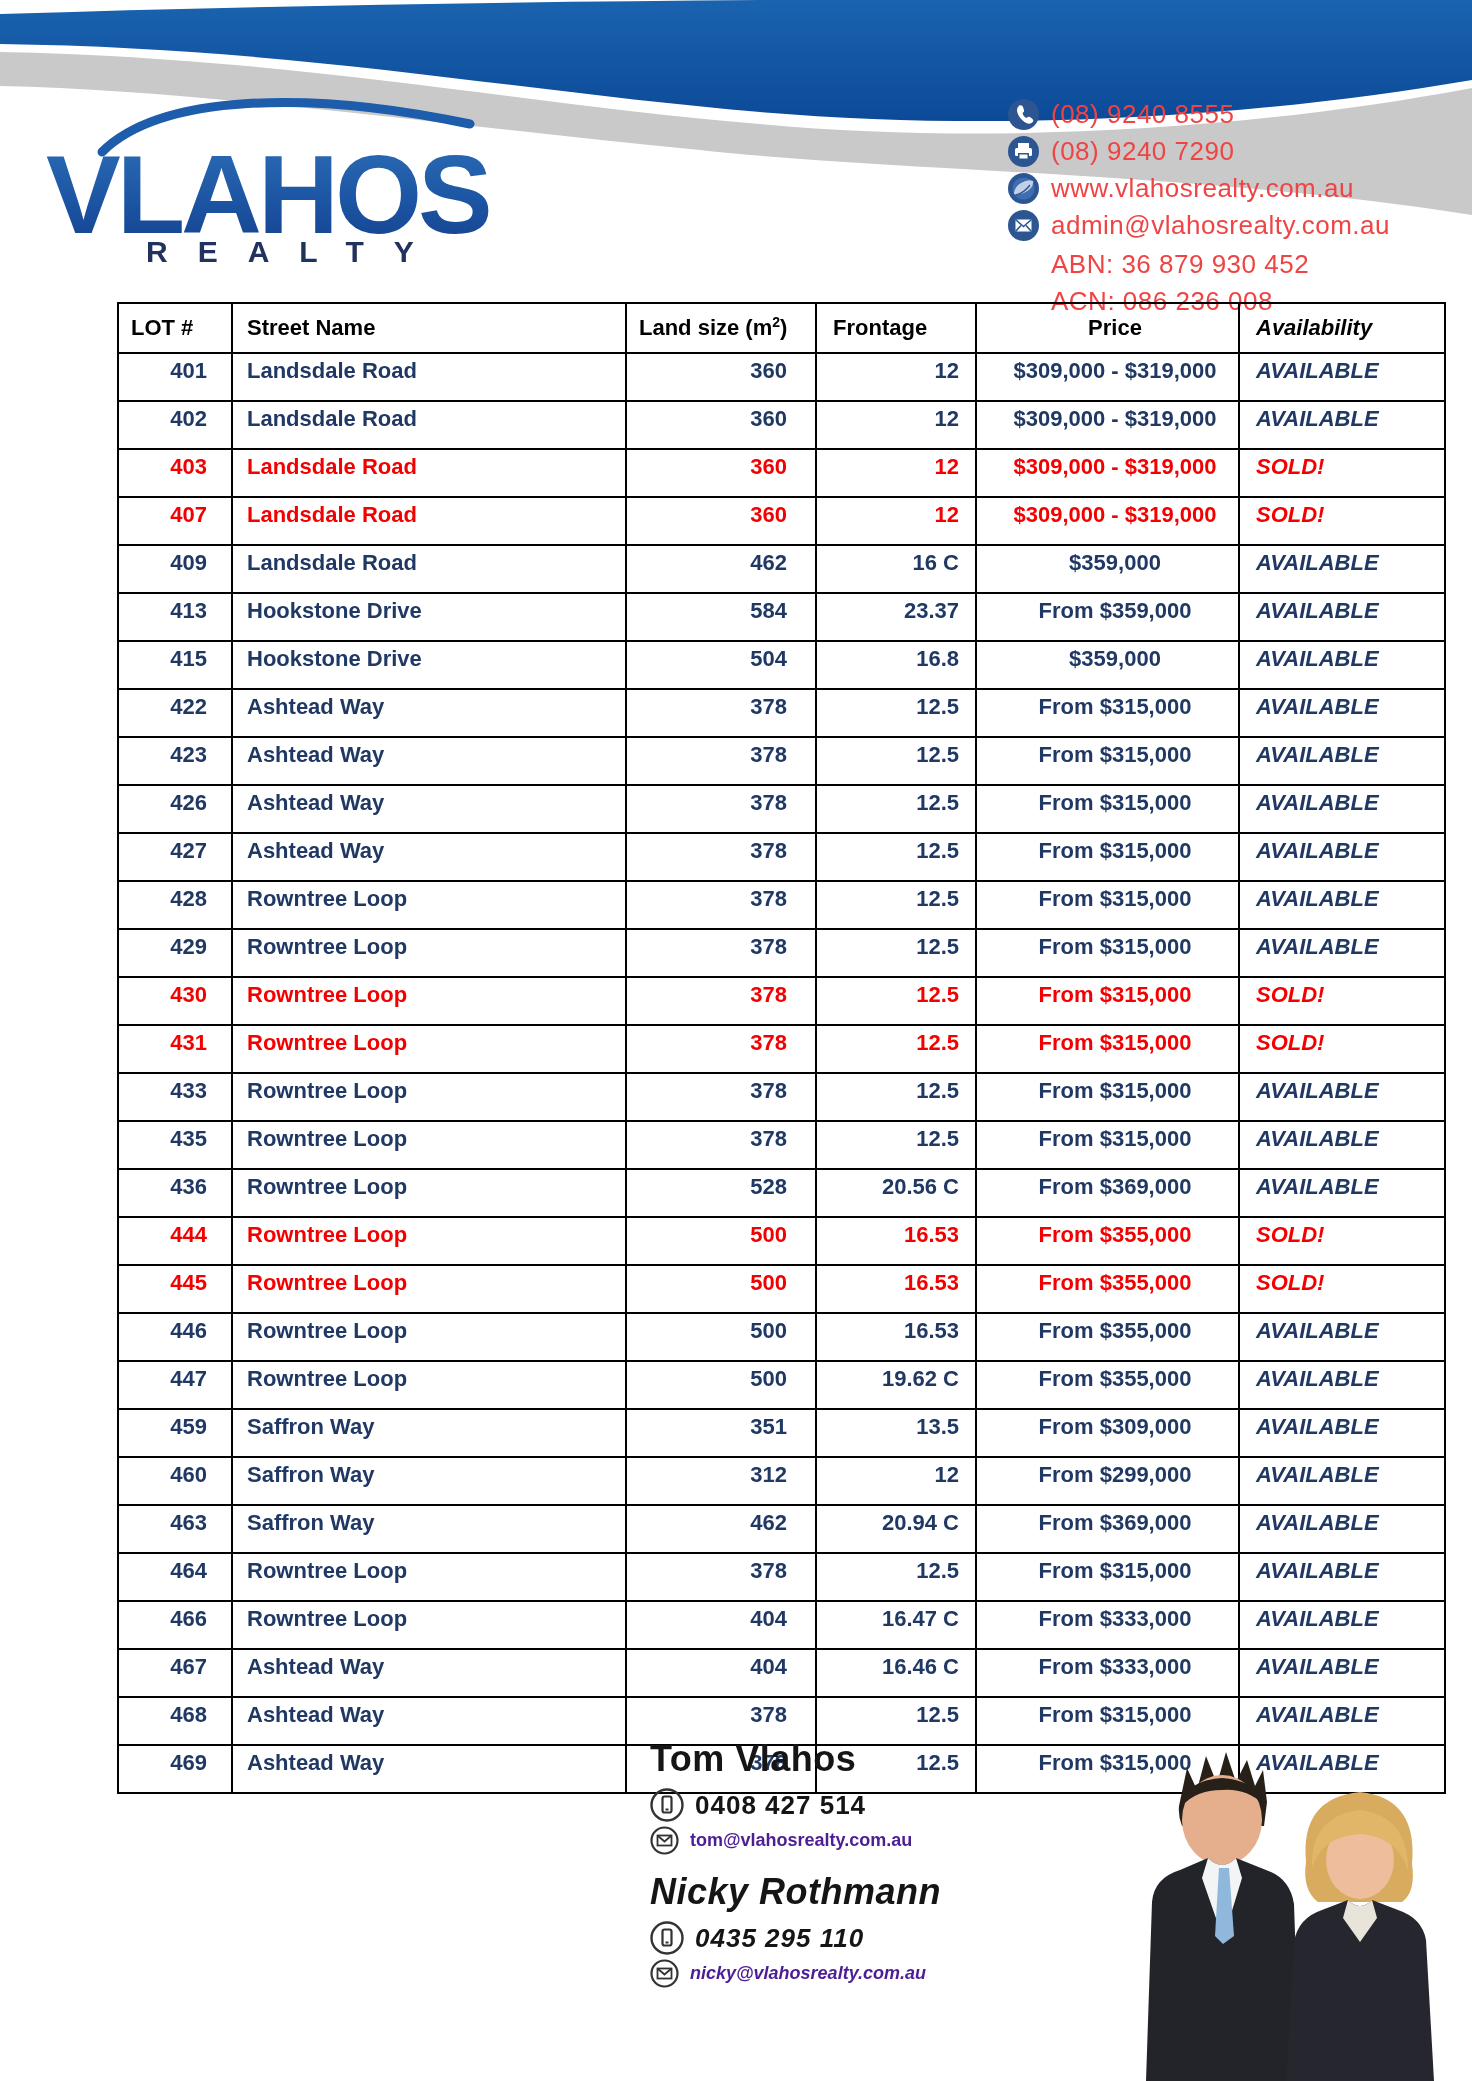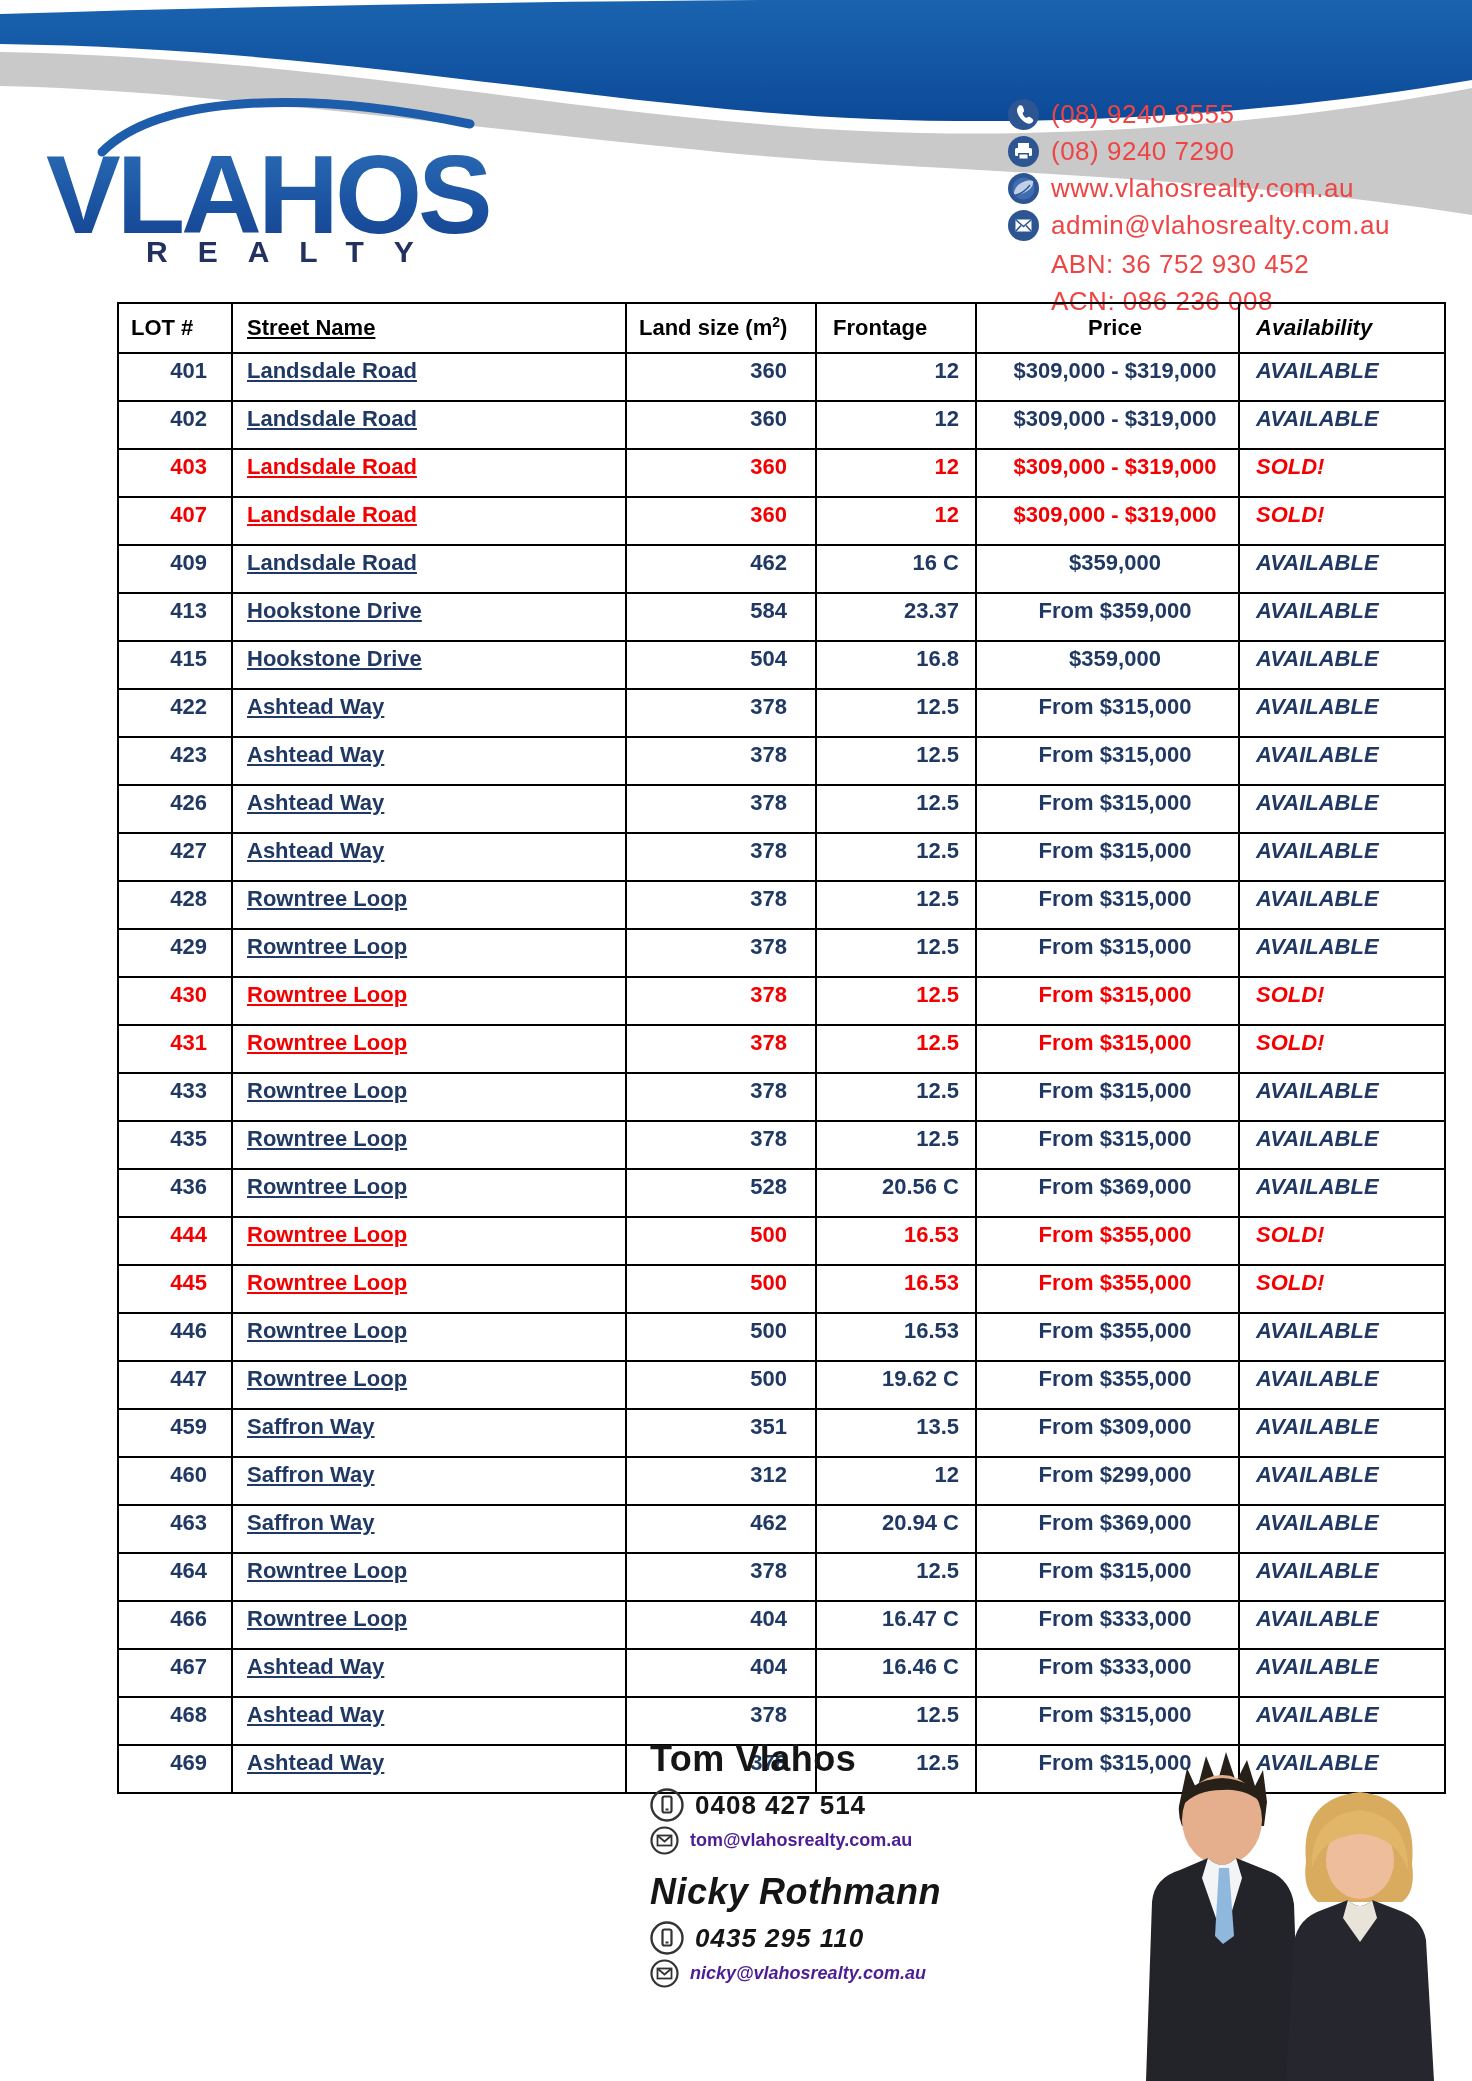--- a/index.html
+++ b/index.html
@@ -19,21 +19,21 @@
   .cicon{width:31px;height:31px;flex:0 0 31px;}
   .abn-line{height:33px;display:flex;align-items:center;margin-left:43px;margin-top:4px;}
 
   
   .lots-table{position:absolute;left:117px;top:302px;border-collapse:collapse;table-layout:fixed;width:1223px;}
   .lots-table th,.lots-table td{border:2px solid #000;font-weight:bold;font-size:22px;overflow:hidden;white-space:nowrap;}
   .lots-table th{height:46px;color:#000;text-align:left;vertical-align:middle;}
   .lots-table td{height:41px;color:#1f3864;vertical-align:top;padding-top:4px;line-height:26px;}
   .lots-table tr.sold td{color:#f40000;margin-left:26px;}
   .c-lot{width:99px;}   td.c-lot{text-align:right;padding-right:24px;} th.c-lot{padding-left:12px;}
-  .c-street{width:377px;text-decoration:underline;} td.c-street,th.c-street{text-align:left;padding-left:14px;}
+  .c-street{width:377px;} td.c-street,th.c-street{text-align:left;padding-left:14px;}
   .c-land{width:175px;}  td.c-land{text-align:right;padding-right:28px;} th.c-land{padding-left:12px;}
   .c-frontage{width:141px;} td.c-frontage{text-align:right;padding-right:16px;} th.c-frontage{padding-left:16px;}
   .c-price{width:244px;} td.c-price,th.c-price{text-align:center;padding-left:16px;}
   .c-avail{width:187px;font-style:italic;} td.c-avail,th.c-avail{text-align:left;padding-left:16px;}
   .lots-table sup{font-size:14px;}
 
   
   .agents{position:absolute;left:650px;top:1738px;color:#151515;}
   .agent-name{font-size:36px;font-weight:bold;letter-spacing:0.5px;margin:0 0 8px 0;}
   .agent-line{display:flex;align-items:center;gap:11px;margin:4px 0;}
@@ -104,21 +104,21 @@
     <div class="contact-line">
       <svg class="cicon" viewBox="0 0 31 31">
         <circle cx="15.5" cy="15.5" r="15.5" fill="#2d5592"></circle>
         <rect x="7.5" y="9.5" width="16" height="12" fill="#ffffff"></rect>
         <path d="M7.5,9.5 L15.5,16.5 L23.5,9.5" stroke="#2d5592" stroke-width="1.6" fill="none"></path>
         <path d="M7.5,21.5 L13,15.5 M23.5,21.5 L18,15.5" stroke="#2d5592" stroke-width="1.6" fill="none"></path>
       </svg>
       <span class="contact-text">admin@vlahosrealty.com.au</span>
     </div>
     <div class="abn-line">
-        <span class="contact-text">ABN: 36 752 930 452</span>
+        <span class="contact-text">ABN: 36 879 930 452</span>
       </div>
     <div class="abn-line">
         <span class="contact-text">ACN: 086 236 008</span>
       </div>
   </div>
 
   <table class="lots-table">
     <thead>
       <tr>
         <th class="c-lot">LOT #</th>

